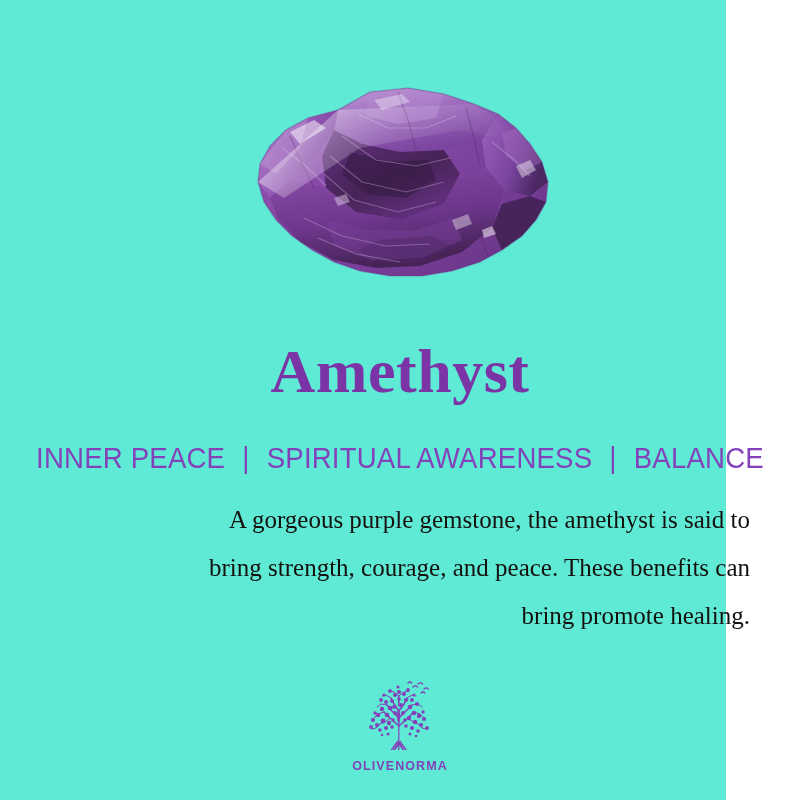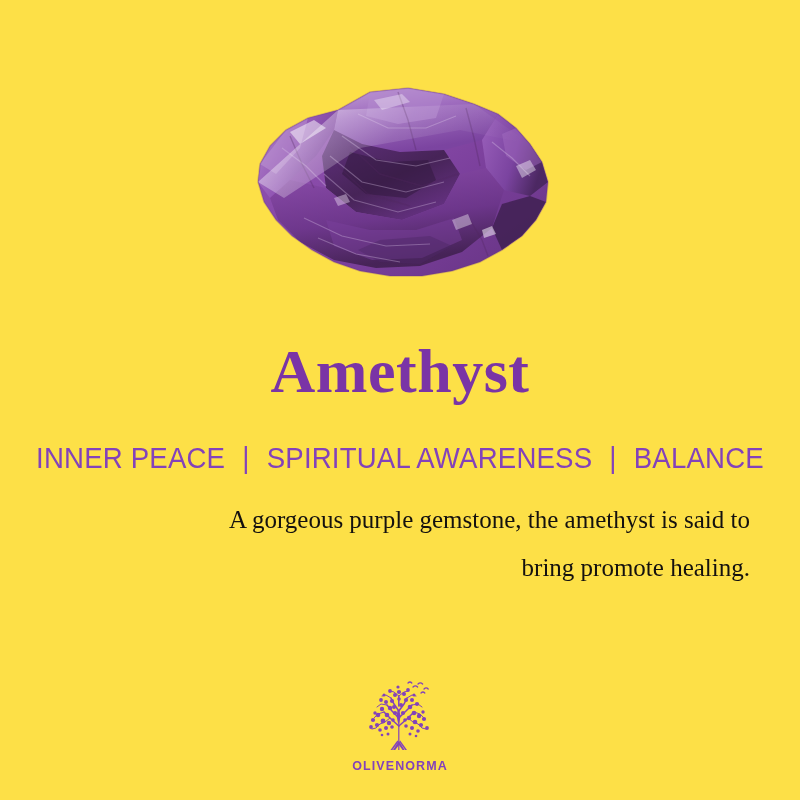--- a/index.html
+++ b/index.html
@@ -9,23 +9,23 @@
     background: #ffffff;
   }
   body {
     width: 800px;
     height: 800px;
     overflow: hidden;
     font-family: "Liberation Serif", serif;
   }
   .page {
     position: relative;
-    width: 800px;
+    width: 726px;
     height: 800px;
-    background: #fde047;
+    background: #5eead4;
     box-sizing: border-box;
   }
 
   
   .stone-wrap {
     position: absolute;
     left: 0;
     top: 60px;
     width: 800px;
     height: 250px;
@@ -246,20 +246,21 @@
   <div class="subtitle">
     <span class="kw">INNER PEACE</span>
     <span class="sep">|</span>
     <span class="kw">SPIRITUAL AWARENESS</span>
     <span class="sep">|</span>
     <span class="kw">BALANCE</span>
   </div>
 
   <div class="description">
     <span class="dline">A gorgeous purple gemstone, the amethyst is said to</span>
+    <span class="dline">bring strength, courage, and peace. These benefits can</span>
     <span class="dline">bring promote healing.</span>
   </div>
 
   <div class="brand">
     <svg class="brand-mark" viewBox="0 0 86 76" aria-label="tree of life">
       <g fill="#8342ba">
 
         <path d="M41.2,70 L41.2,44 L39.6,36 L40.6,30 L42.4,30 L43.4,36 L42.4,44 L42.4,70 Z"></path>
 
         <path d="M36,70 L41,62 L42.6,62 L47.6,70 L45.6,70 L42,65 L38.2,70 Z"></path>

